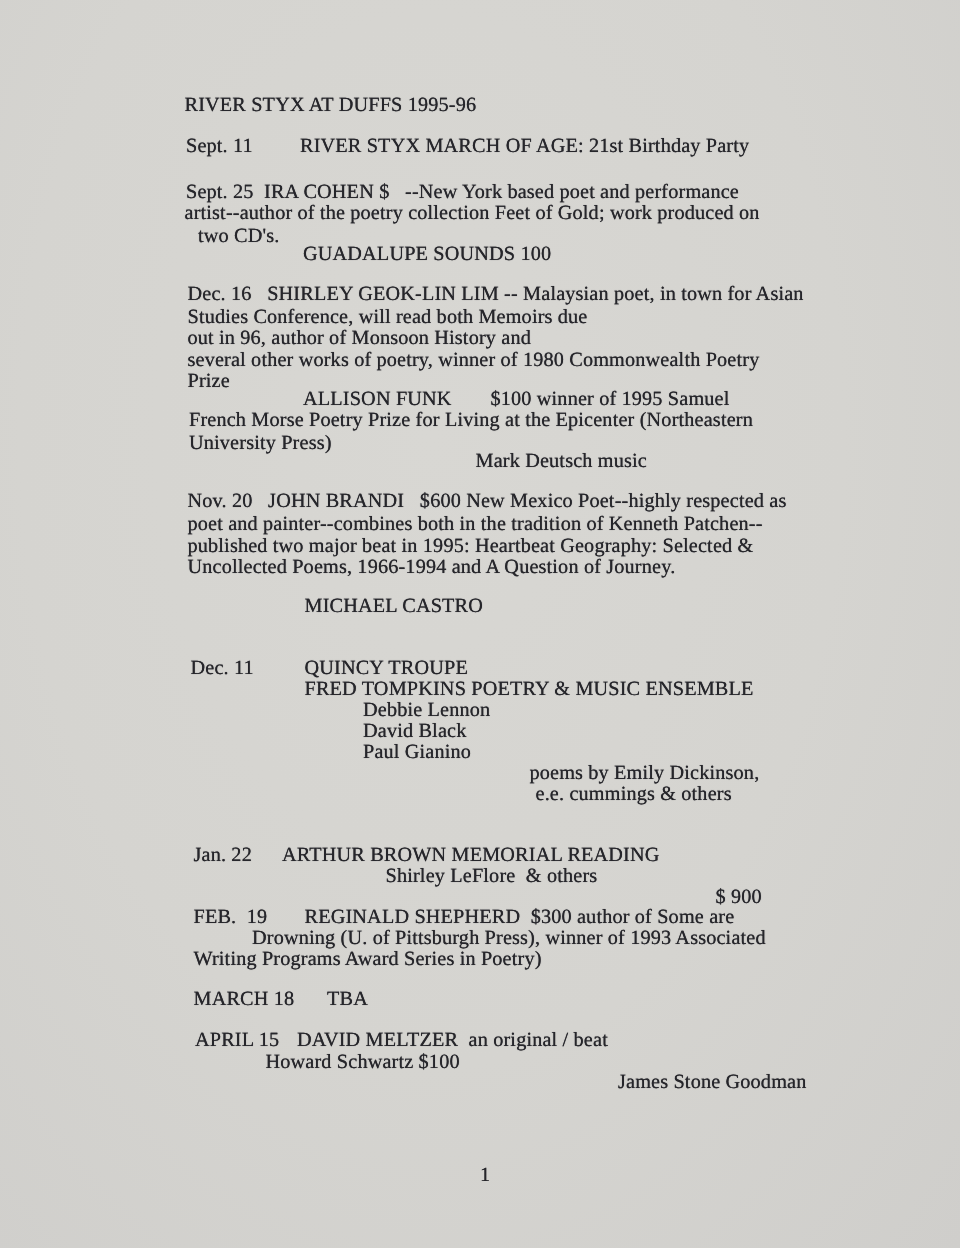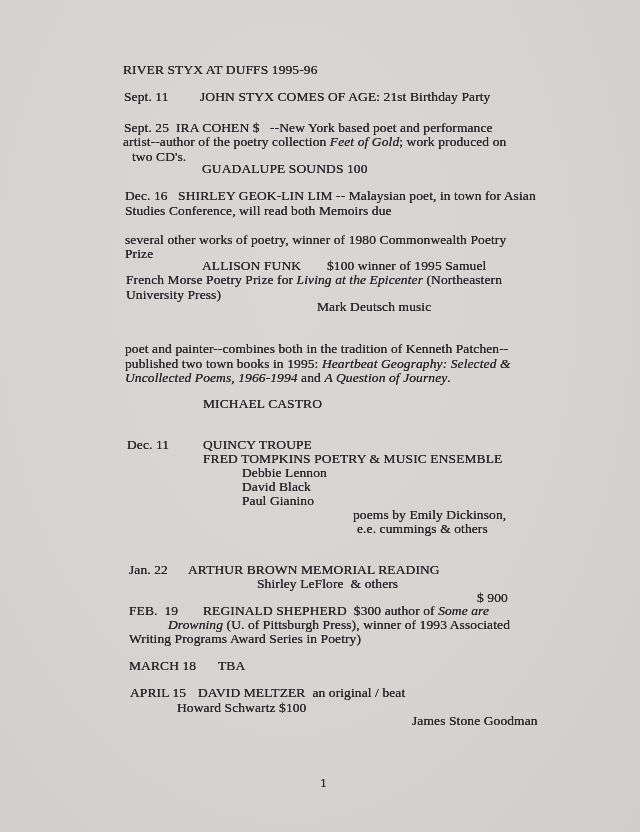--- a/index.html
+++ b/index.html
@@ -17,50 +17,52 @@
     font-size: 13.5px;
   }
   .ln {
     position: absolute;
     white-space: pre;
     line-height: 15px;
     letter-spacing: 0.1px;
     text-shadow: 0 0 0.45px #26262b;
   }
   .seg { display: inline; }
-  .i { font-style: italic; }
+  .i { }
   .pgnum { text-shadow: 0 0 0.3px #26262b; }
 </style>
 </head>
 <body>
 
 <div class="page">
 
   <div class="ln" style="left:123px;top:62px"><span class="seg">RIVER STYX AT DUFFS 1995-96</span></div>
 
   <div class="ln" style="left:124px;top:89px"><span class="seg">Sept. 11</span></div>
-  <div class="ln" style="left:200px;top:89px"><span class="seg">JOHN STYX COMES OF AGE: 21st Birthday Party</span></div>
+  <div class="ln" style="left:200px;top:89px"><span class="seg">RIVER STYX MARCH OF AGE: 21st Birthday Party</span></div>
 
   <div class="ln" style="left:124px;top:120px"><span class="seg">Sept. 25  IRA COHEN $   --New York based poet and performance</span></div>
   <div class="ln" style="left:123px;top:134px"><span class="seg">artist--author of the poetry collection </span><span class="seg i">Feet of Gold</span><span class="seg">; work produced on</span></div>
   <div class="ln" style="left:132px;top:149px"><span class="seg">two CD's.</span></div>
   <div class="ln" style="left:202px;top:161px"><span class="seg">GUADALUPE SOUNDS 100</span></div>
 
   <div class="ln" style="left:125px;top:188px"><span class="seg">Dec. 16   SHIRLEY GEOK-LIN LIM -- Malaysian poet, in town for Asian</span></div>
   <div class="ln" style="left:125px;top:203px"><span class="seg">Studies Conference, will read both Memoirs due</span></div>
+  <div class="ln" style="left:125px;top:217px"><span class="seg">out in 96, author of </span><span class="seg i">Monsoon History</span><span class="seg"> and</span></div>
   <div class="ln" style="left:125px;top:232px"><span class="seg">several other works of poetry, winner of 1980 Commonwealth Poetry</span></div>
   <div class="ln" style="left:125px;top:246px"><span class="seg">Prize</span></div>
   <div class="ln" style="left:202px;top:258px"><span class="seg">ALLISON FUNK</span></div>
   <div class="ln" style="left:327px;top:258px"><span class="seg">$100 winner of 1995 Samuel</span></div>
   <div class="ln" style="left:126px;top:272px"><span class="seg">French Morse Poetry Prize for </span><span class="seg i">Living at the Epicenter</span><span class="seg"> (Northeastern</span></div>
   <div class="ln" style="left:126px;top:287px"><span class="seg">University Press)</span></div>
   <div class="ln" style="left:317px;top:299px"><span class="seg">Mark Deutsch music</span></div>
 
+  <div class="ln" style="left:125px;top:326px"><span class="seg">Nov. 20   JOHN BRANDI   $600 New Mexico Poet--highly respected as</span></div>
   <div class="ln" style="left:125px;top:341px"><span class="seg">poet and painter--combines both in the tradition of Kenneth Patchen--</span></div>
-  <div class="ln" style="left:125px;top:356px"><span class="seg">published two town books in 1995: </span><span class="seg i">Heartbeat Geography: Selected &amp;</span></div>
+  <div class="ln" style="left:125px;top:356px"><span class="seg">published two major beat in 1995: </span><span class="seg i">Heartbeat Geography: Selected &amp;</span></div>
   <div class="ln" style="left:125px;top:370px"><span class="seg i">Uncollected Poems, 1966-1994</span><span class="seg"> and </span><span class="seg i">A Question of Journey</span><span class="seg">.</span></div>
 
   <div class="ln" style="left:203px;top:396px"><span class="seg">MICHAEL CASTRO</span></div>
 
   <div class="ln" style="left:127px;top:437px"><span class="seg">Dec. 11</span></div>
   <div class="ln" style="left:203px;top:437px"><span class="seg">QUINCY TROUPE</span></div>
   <div class="ln" style="left:203px;top:451px"><span class="seg">FRED TOMPKINS POETRY &amp; MUSIC ENSEMBLE</span></div>
   <div class="ln" style="left:242px;top:465px"><span class="seg">Debbie Lennon</span></div>
   <div class="ln" style="left:242px;top:479px"><span class="seg">David Black</span></div>
   <div class="ln" style="left:242px;top:493px"><span class="seg">Paul Gianino</span></div>

